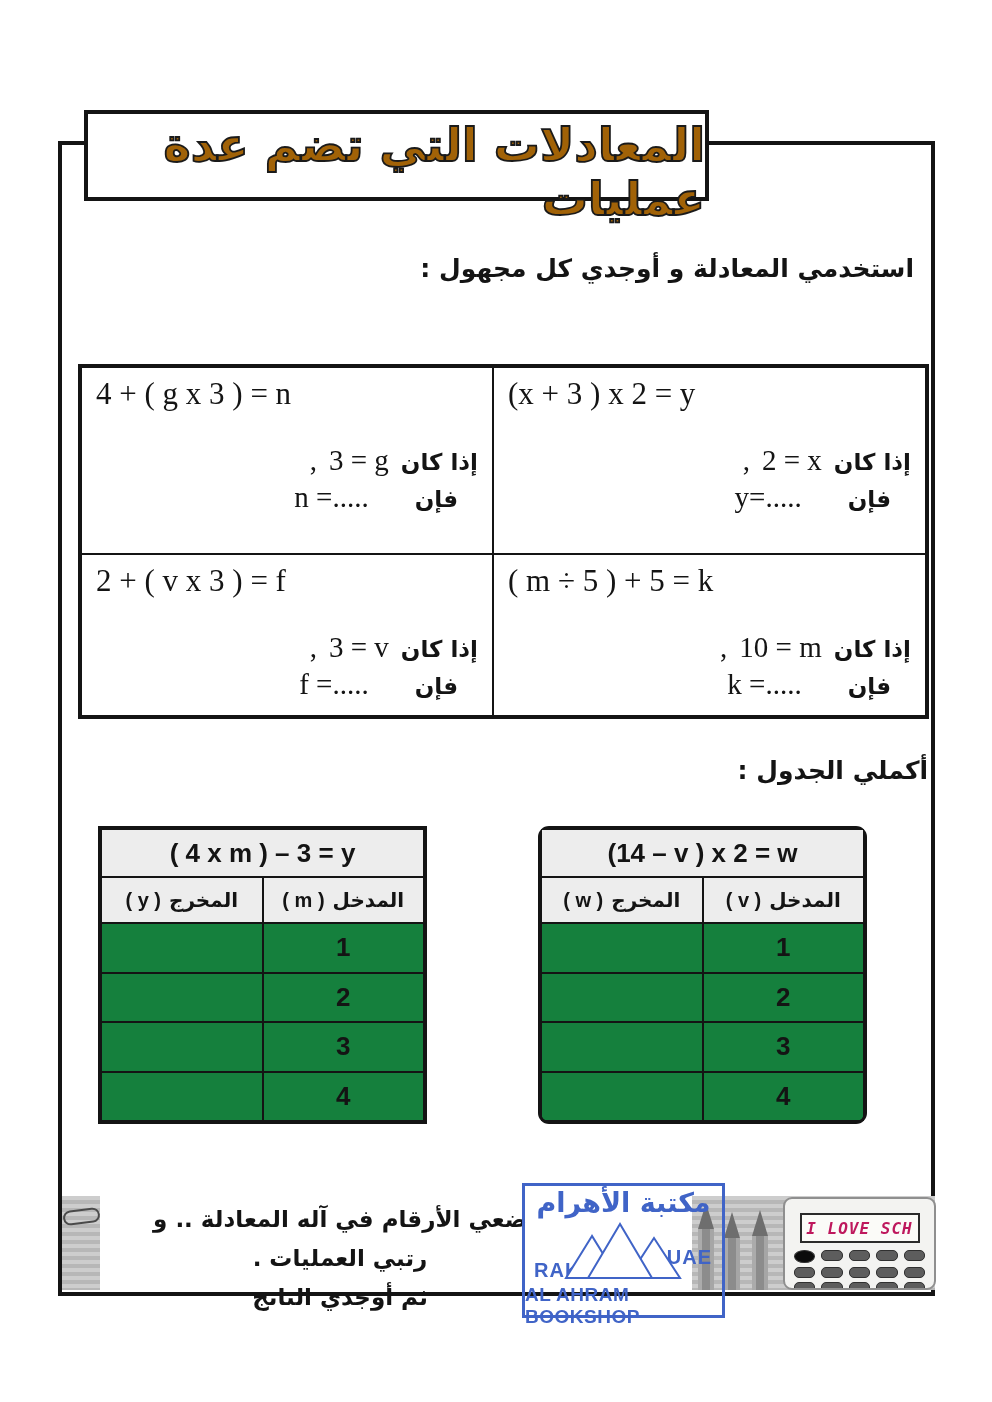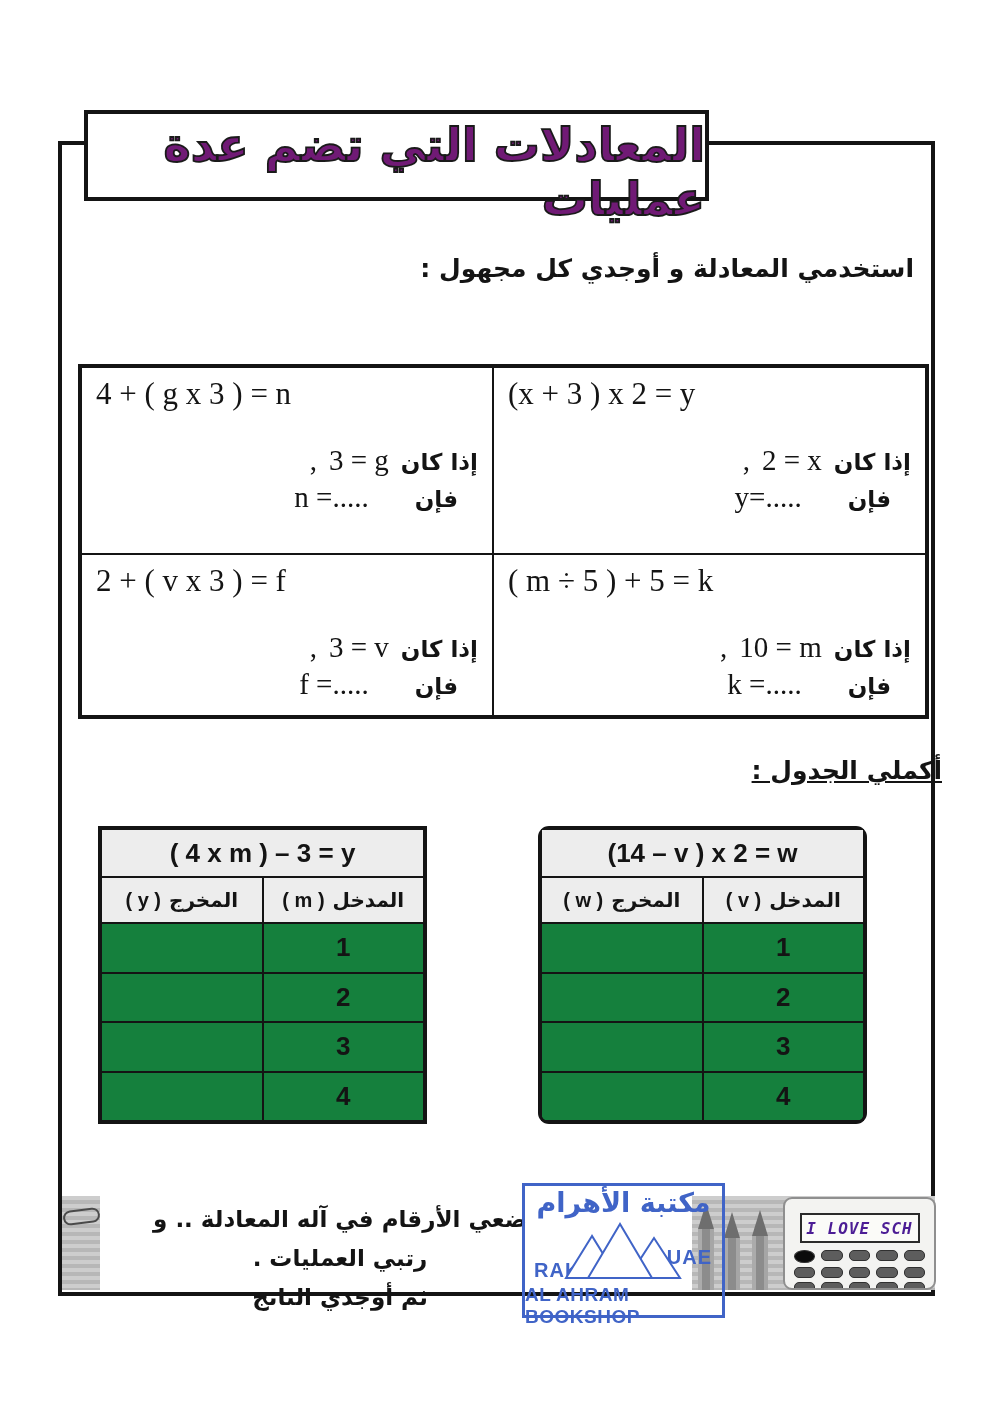--- a/index.html
+++ b/index.html
@@ -7,40 +7,40 @@
               font-family:"Liberation Sans", sans-serif; color:#141414; }
 
   
   .outer-border { position:absolute; left:58px; top:141px; width:877px; height:1155px;
                   border:4px solid #141414; }
 
   
   .title-box { position:absolute; left:84px; top:110px; width:625px; height:91px;
                border:4px solid #141414; background:#ffffff; display:flex;
                align-items:center; justify-content:center; z-index:3; }
-  .title-text { direction:rtl; font:700 46px "DejaVu Sans", sans-serif; color:#701a75;
+  .title-text { direction:rtl; font:700 46px "DejaVu Sans", sans-serif; color:#a16207;
                 -webkit-text-stroke:1.8px #1a1a1a; text-shadow:0 0 1px #1a1a1a; letter-spacing:1px;margin-top:32px; }
 
   .instruction { position:absolute; top:254px; right:78px; direction:rtl;
                  font:700 25px "DejaVu Sans", sans-serif; }
 
   
   .eq-grid { position:absolute; left:78px; top:364px; width:851px; height:355px;
              border:3px solid #141414; display:grid;
              grid-template-columns:412px 1fr; grid-template-rows:187px 1fr; background:#fff; }
   .eq-cell { border:1.5px solid #141414; padding:8px 14px 22px 14px; overflow:hidden; }
   .eq-formula { font:400 31px "Liberation Serif", serif; direction:ltr; text-align:left; }
   .eq-cond { direction:rtl; margin-top:32px; padding-left:4px; display:flex;
              align-items:baseline; gap:12px; font:700 23px "DejaVu Sans", sans-serif; }
   .eq-result { direction:rtl; margin-top:4px; padding-right:20px; display:flex;
                align-items:baseline; gap:46px; font:700 23px "DejaVu Sans", sans-serif; }
   .math { direction:ltr; unicode-bidi:embed; font:400 29px "Liberation Serif", serif; }
 
-  .tables-heading { position:absolute; top:756px; right:50px; direction:rtl;
-                    font:700 25px "DejaVu Sans", sans-serif;text-decoration:underline; }
+  .tables-heading { position:absolute; top:756px; right:64px; direction:rtl;
+                    font:700 25px "DejaVu Sans", sans-serif; }
 
   
   .io-table { position:absolute; top:826px; width:329px; height:298px;
               border:3px solid #141414; display:grid; background:#15803d;
               grid-template-columns:1fr 1fr; grid-template-rows:48px 46px repeat(4,1fr); }
   .io-title { grid-column:1 / 3; border:1.5px solid #141414; background:#ededed;
               display:flex; align-items:center; justify-content:center;
               font:700 26px "Liberation Sans", sans-serif; direction:ltr; }
   .io-head  { border:1.5px solid #141414; background:#ededed; display:flex; direction:rtl;
               align-items:center; justify-content:center; gap:8px;
@@ -68,21 +68,21 @@
   #pencil-1 { left:698px; top:1203px; } #pencil-1 .pencil-body{height:61px;}
   #pencil-2 { left:724px; top:1212px; } #pencil-2 .pencil-body{height:52px;}
   #pencil-3 { left:752px; top:1210px; } #pencil-3 .pencil-body{height:54px;}
 
   
   .calculator { position:absolute; left:783px; top:1197px; width:153px; height:93px;
                 background:#f3f3f1; border:2px solid #8f8f8f; border-radius:9px;
                 overflow:hidden; z-index:2; }
   .calc-display { margin:14px auto 7px auto; width:120px; height:30px; border:2.5px solid #2b2b2b;
                   background:#fbfbf8; display:flex; align-items:center; justify-content:center;
-                  font:italic 700 16px "DejaVu Sans Mono", monospace; letter-spacing:1px; color:#4c1d95; }
+                  font:italic 700 16px "DejaVu Sans Mono", monospace; letter-spacing:1px; color:#be185d; }
   .calc-keys { display:grid; grid-template-columns:repeat(5,1fr); gap:4px 6px; padding:0 9px; }
   .calc-key { height:11px; background:#5d5d5d; border:1px solid #303030; border-radius:5px; }
   .calc-key.dark { background:#0b0b0b; border-radius:50%; height:13px; }
 
   
   .stamp { position:absolute; left:522px; top:1183px; width:203px; height:135px;
            border:3px solid #4064c7; color:#4064c7; z-index:10; }
   .stamp-title { text-align:center; direction:rtl; font:700 27px "DejaVu Sans", sans-serif; margin-top:1px; }
   .stamp-mid { position:relative; height:66px; }
   .stamp-rak { position:absolute; left:9px; top:41px; font:700 20px "Liberation Sans", sans-serif; letter-spacing:1px; }

